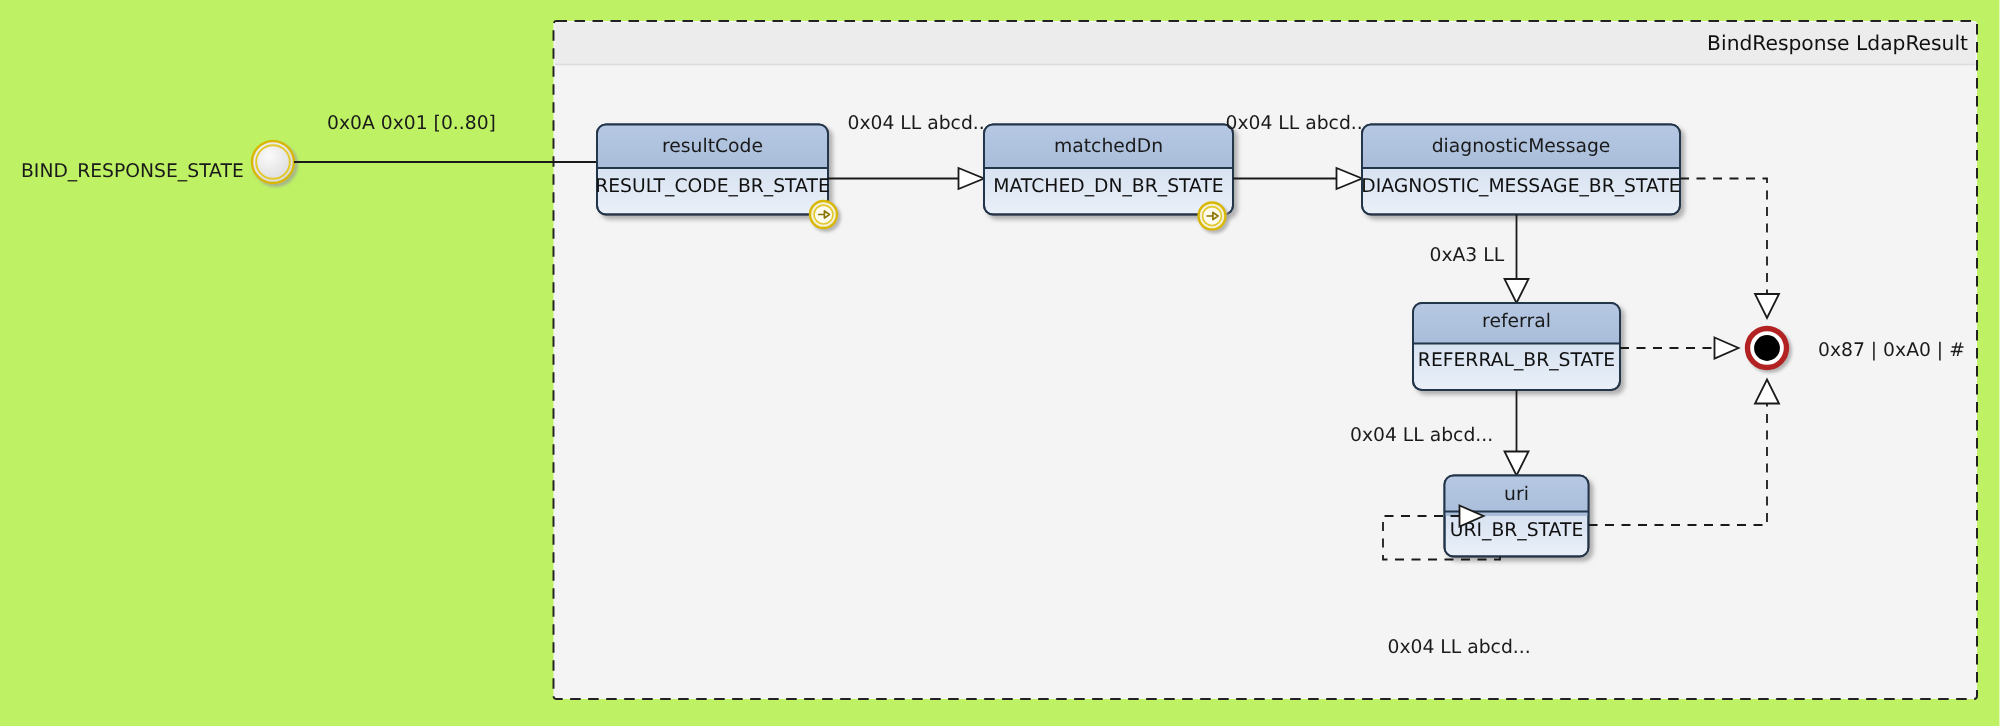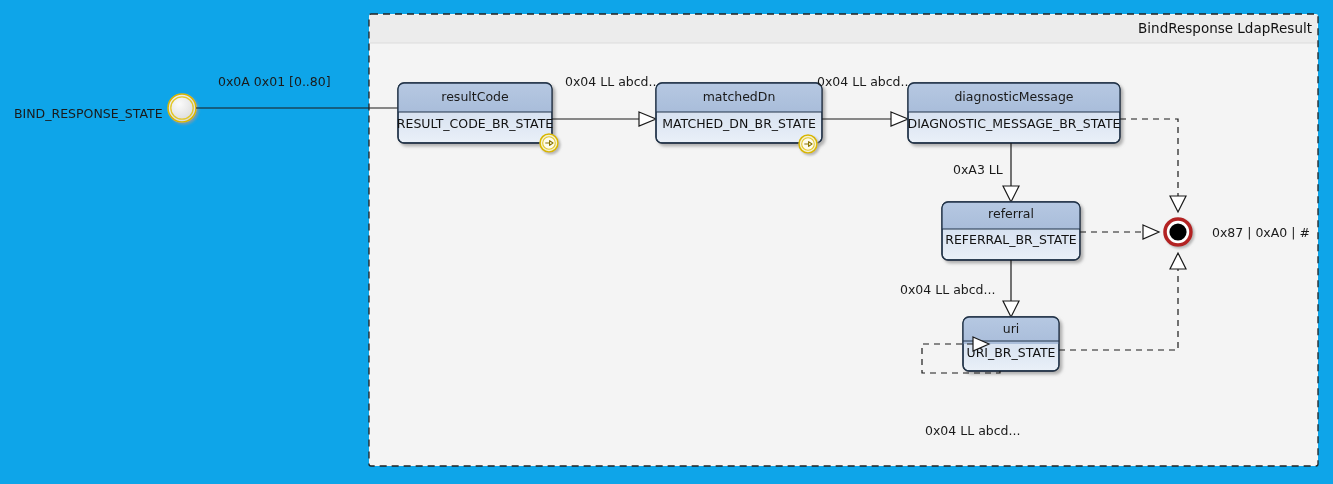--- a/index.html
+++ b/index.html
@@ -1,17 +1,17 @@
 <!DOCTYPE html>
 <html><head>
 <meta charset="utf-8">
 <style>
   html,body{margin:0;padding:0;background:#ffffff;}
   body{font-family:"DejaVu Sans","Liberation Sans",sans-serif;}
-  #stage{position:relative;width:1333px;height:484px;background:#0ea5e9;overflow:hidden;}
+  #stage{position:relative;width:1333px;height:484px;background:#bef264;overflow:hidden;}
   svg{position:absolute;left:0;top:0;}
   .edge-label{font-size:12.5px;fill:#1a1a1a;font-family:"DejaVu Sans","Liberation Sans",sans-serif;}
   .outer-label{font-size:12.5px;fill:#1a1a1a;font-family:"DejaVu Sans","Liberation Sans",sans-serif;}
   .state-title{font-size:12.5px;fill:#1a1a1a;text-anchor:middle;font-family:"DejaVu Sans","Liberation Sans",sans-serif;}
   .state-body-text{font-size:12.5px;fill:#111111;text-anchor:middle;font-family:"DejaVu Sans","Liberation Sans",sans-serif;}
   .frame-title{font-size:13.5px;fill:#111111;text-anchor:end;font-family:"DejaVu Sans","Liberation Sans",sans-serif;}
   .solidline{stroke:#1a1a1a;stroke-width:1.2;fill:none;}
   .dashline{stroke:#1a1a1a;stroke-width:1.2;fill:none;stroke-dasharray:6 5;}
   .arrowhead{fill:#ffffff;stroke:#1a1a1a;stroke-width:1.2;stroke-linejoin:miter;}
 </style>

